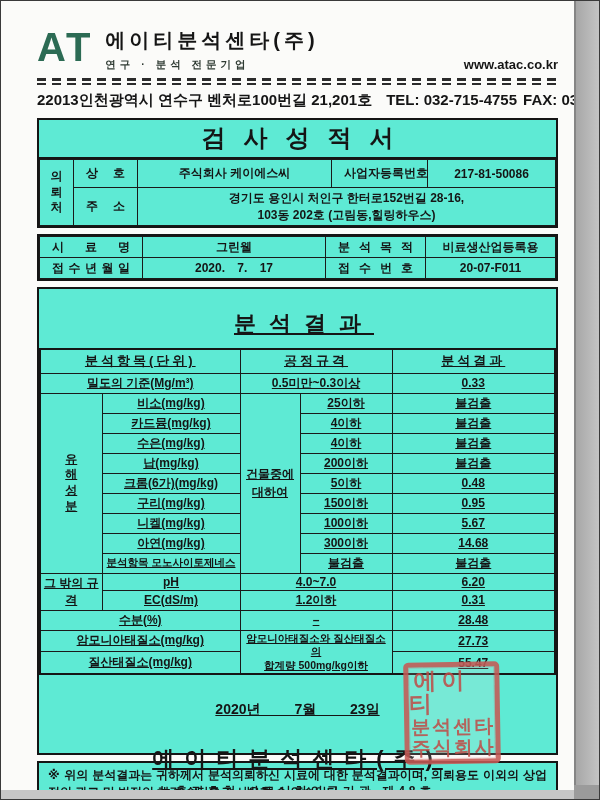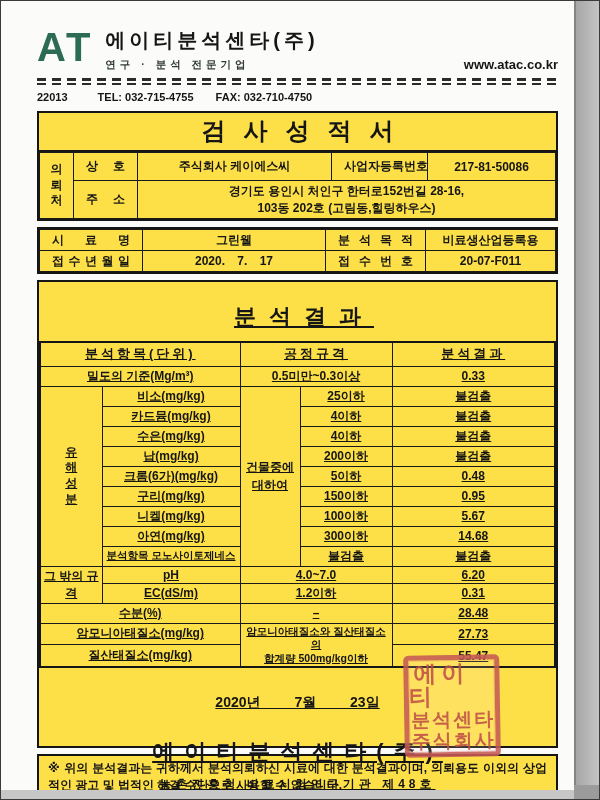--- a/index.html
+++ b/index.html
@@ -17,25 +17,25 @@
   
   .brand-row { display:flex; align-items:flex-start; }
   .logo { font-size:40px; font-weight:bold; color:#2c6b54; letter-spacing:3px; line-height:1; }
   .brand-text { margin-left:12px; }
   .brand-company { font-size:20px; font-weight:bold; letter-spacing:4px; }
   .brand-tagline { font-size:10.5px; font-weight:bold; letter-spacing:4px; color:#2f3b33; margin-top:4px; }
   .website { margin-left:auto; align-self:flex-end; font-size:13px; font-weight:bold; }
   .dashes { margin-top:6px; }
   .dash-line { height:2.5px; background:repeating-linear-gradient(90deg,#2b2b2b 0 9px,transparent 9px 15px); }
   .dash-line + .dash-line { margin-top:2px; }
-  .address-row { display:flex; gap:16px; margin-top:6px; font-size:11px; font-weight:bold; white-space:nowrap; }
+  .address-row { display:flex; margin-top:6px; font-size:15px; font-weight:bold; white-space:nowrap; }
   .address-row .tel { margin-left:14px; } .address-row .fax { margin-left:6px; }
 
   
-  .box { border:2px solid #151515; background:#fde047; }
+  .box { border:2px solid #151515; background:#5eead4; }
   .report-title { text-align:center; font-size:24px; font-weight:bold; letter-spacing:18px; text-indent:18px;
     padding:2px 0 3px; border-bottom:2px solid #151515; }
 
   table.grid { border-collapse:collapse; width:100%; table-layout:fixed; }
   table.grid td { border:1px solid #1a1a1a; font-size:12px; font-weight:bold; text-align:center; vertical-align:middle; padding:1px 2px; }
 
   .spread { display:flex; justify-content:space-between; align-items:center; padding:0 10px; height:100%; }
   .vstack div { line-height:1.3; }
 
   .box1 { margin-top:8px; }
@@ -83,20 +83,21 @@
         <div class="brand-tagline">연구 · 분석 전문기업</div>
       </div>
       <div class="website">www.atac.co.kr</div>
     </div>
     <div class="dashes">
       <div class="dash-line"></div>
       <div class="dash-line"></div>
     </div>
     <div class="address-row">
       <span>22013</span>
+      <span>인천광역시 연수구 벤처로100번길 21,201호</span>
       <span class="tel">TEL: 032-715-4755</span>
       <span class="fax">FAX: 032-710-4750</span>
     </div>
 
     <div class="box box1">
       <div class="report-title">검사성적서</div>
       <table class="grid">
         <colgroup>
             <col style="width:34px">
             <col style="width:64px">

